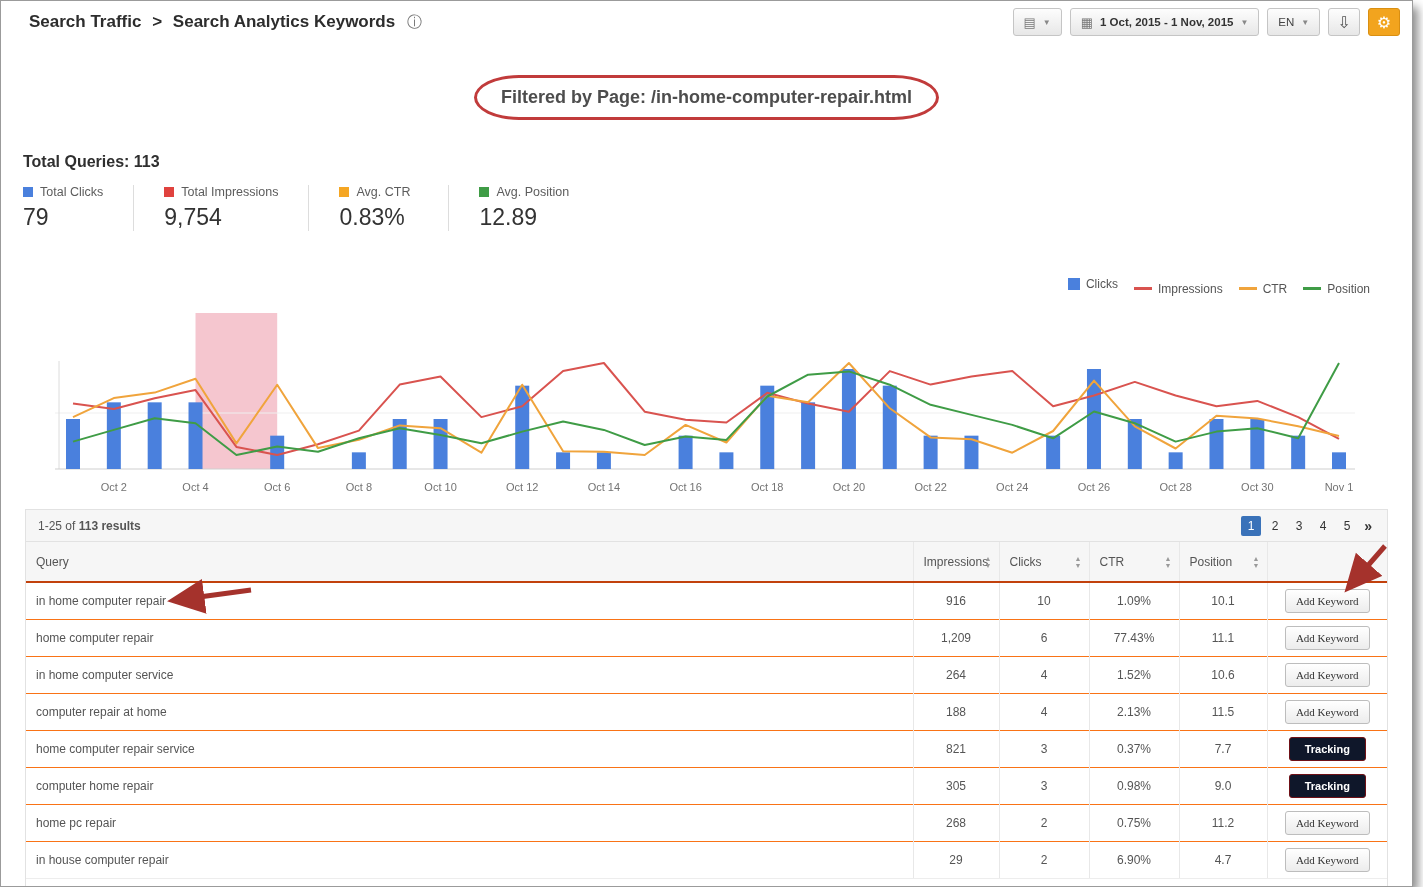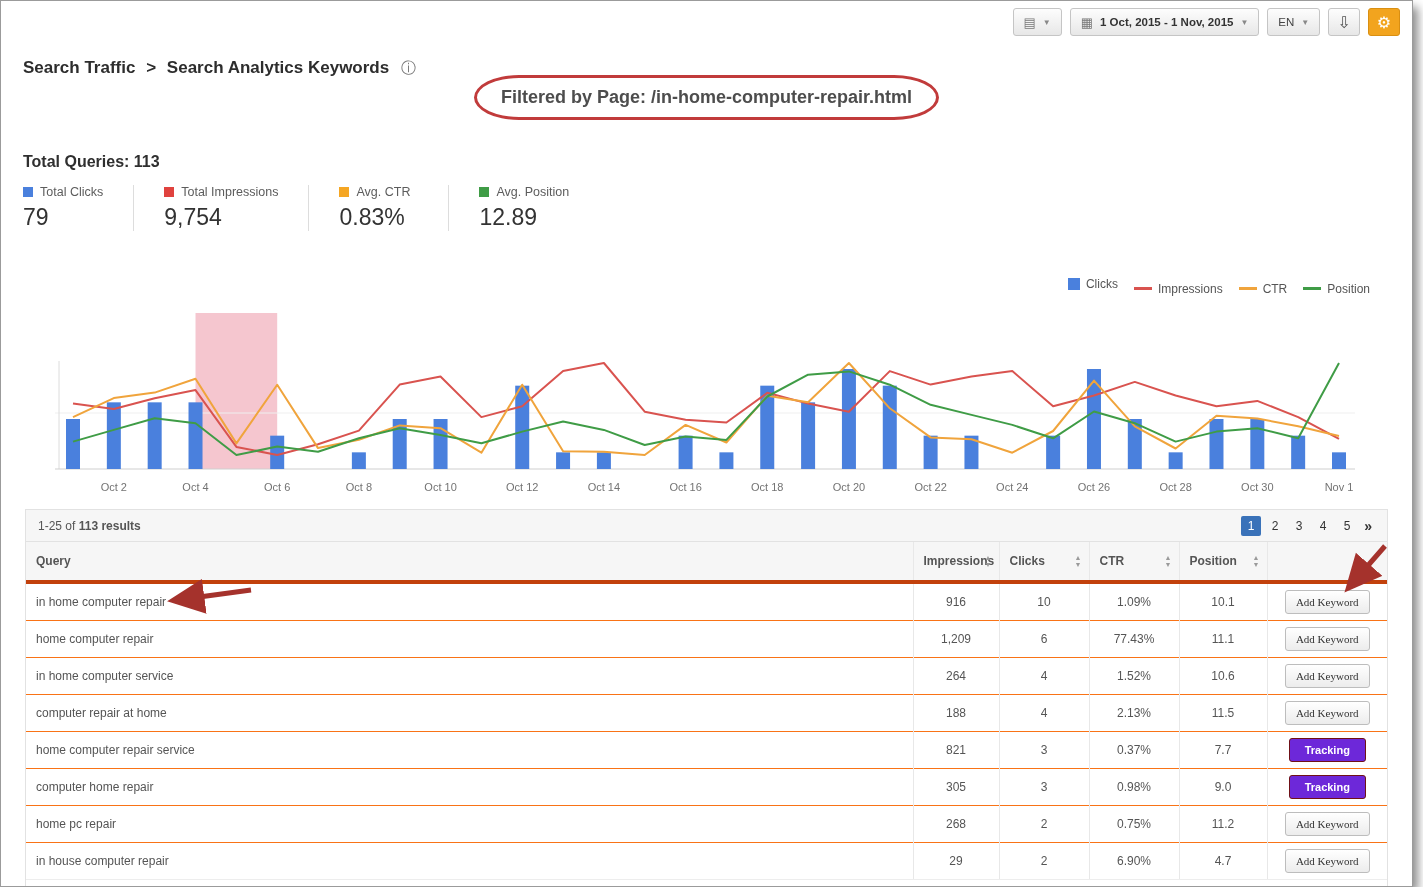--- a/index.html
+++ b/index.html
@@ -3,21 +3,21 @@
 <meta charset="utf-8">
 <style>
   * { box-sizing: border-box; margin: 0; padding: 0; }
   html,body { background:#fff; }
   body { font-family:"Liberation Sans","DejaVu Sans",sans-serif; }
   .page { position:relative; width:1413px; height:887px; border:1px solid #9b9b9b;
           background:#fff; box-shadow:6px 6px 9px -1px rgba(0,0,0,.45); overflow:hidden; }
 
   
   .topbar { position:absolute; top:0; left:0; right:0; height:50px; }
-  .breadcrumb { position:absolute; left:22px; top:11px; font-size:17px; font-weight:bold; color:#2d2d2d;margin-top:46px; }
+  .breadcrumb { position:absolute; left:28px; top:11px; font-size:17px; font-weight:bold; color:#2d2d2d; }
   .breadcrumb .sep { margin:0 6px; }
   .breadcrumb .info { font-weight:normal; font-size:15px; color:#777; margin-left:7px; cursor:pointer; }
   .actions { position:absolute; right:12px; top:7px; display:flex; gap:8px; align-items:center; }
   .btn { height:28px; display:inline-flex; align-items:center; gap:7px; padding:0 10px;
          background:linear-gradient(#fdfdfd,#e7e7e7); border:1px solid #c5c5c5; border-radius:3px;
          font-family:inherit; font-size:11.5px; color:#444; cursor:pointer; }
   .btn .bicon { font-size:13px; color:#777; }
   .btn .bicon.big { font-size:16px; color:#555; }
   .btn .caret { font-size:8px; color:#888; }
   .btn .date-label { font-weight:bold; color:#333; }
@@ -50,36 +50,36 @@
   
   .table-section { position:absolute; top:508px; left:24px; right:24px; border:1px solid #e2e2e2; background:#fff; }
   .results-bar { height:32px; background:#f6f6f6; border-bottom:1px solid #e2e2e2; display:flex;
                  justify-content:space-between; align-items:center; padding:0 12px; font-size:12px; color:#555; }
   .pagination { display:flex; align-items:center; gap:4px; }
   .page-btn { width:20px; height:20px; display:inline-flex; align-items:center; justify-content:center;
               font-size:12px; color:#333; cursor:pointer; border-radius:2px; }
   .page-btn.active { background:#3a72b9; color:#fff; }
   .page-next { font-size:14px; font-weight:bold; color:#333; cursor:pointer; padding:0 3px; }
   table { width:100%; border-collapse:collapse; font-size:12px; color:#555; table-layout:fixed; }
-  th { background:#f6f6f6; height:40px; font-weight:bold; color:#555; text-align:left;
-       padding:0 10px; border-bottom:4px solid #c2410c; position:relative; }
+  th { background:#f6f6f6; height:40px; font-weight:normal; color:#555; text-align:left;
+       padding:0 10px; border-bottom:2px solid #c2410c; position:relative; }
   th.num, td.num { border-left:1px solid #e8e8e8; }
   th.q { width:auto; }
   th.c-imp { width:86px; } th.c-clk { width:90px; } th.c-ctr { width:90px; } th.c-pos { width:88px; }
   th.act, td.act { width:120px; border-left:1px solid #e8e8e8; text-align:center; }
   .sort { position:absolute; right:7px; top:50%; transform:translateY(-50%); display:flex;
           flex-direction:column; line-height:7px; font-size:7px; color:#9a9a9a; cursor:pointer; }
   .sort i { font-style:normal; }
   td { padding:11px 10px; border-top:1px solid #f97316; }
   td.num { text-align:center; padding:11px 4px; }
   td.act { padding:6px 4px; }
   tr.krow:first-child td { border-top:none; }
   .btn-add { padding:5px 10px; font-size:11px; color:#333; background:linear-gradient(#fff,#ececec);
              border:1px solid #bdbdbd; border-radius:3px; cursor:pointer; font-family:Liberation Serif, serif; }
-  .btn-track { padding:5px 15px; font-size:11px; font-weight:bold; color:#fff; background:#6d28d9;
+  .btn-track { padding:5px 15px; font-size:11px; font-weight:bold; color:#fff; background:#0f172a;
                border:1px solid #6f1117; border-radius:3px; cursor:pointer; font-family:inherit; }
   .stub-row { height:18px; border-top:1px solid #ededed; background:#fff; }
 
   
   .overlay { position:absolute; left:0; top:0; pointer-events:none; z-index:10; }
 </style>
 </head>
 <body>
 
 <div class="page">

